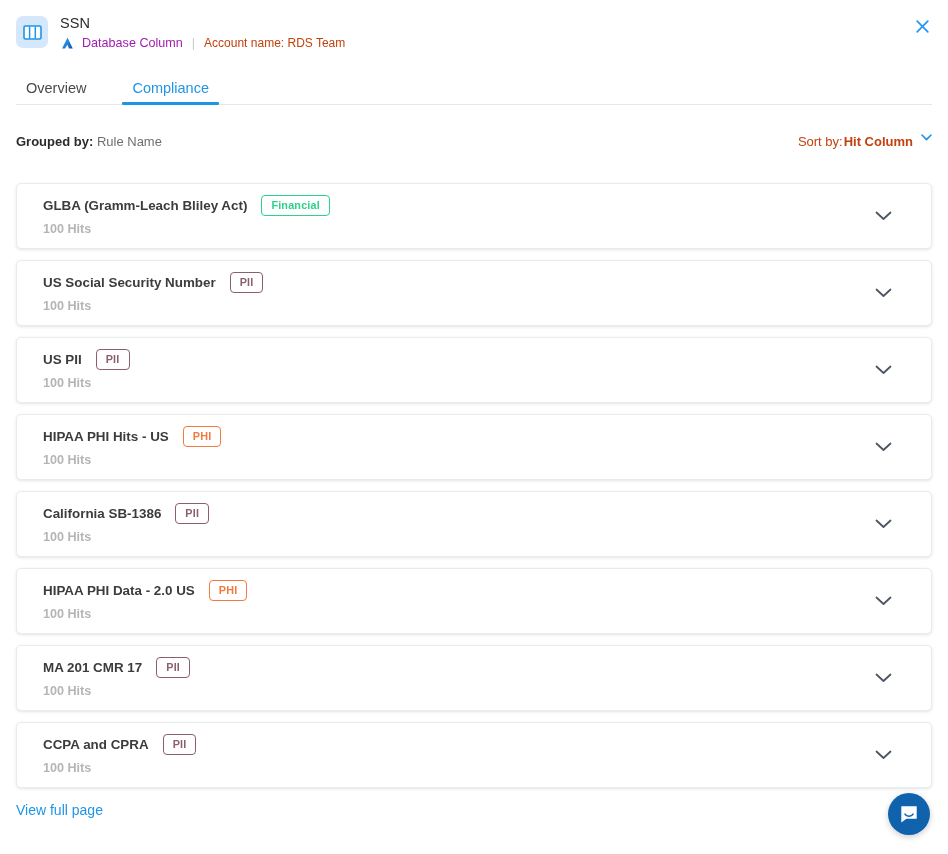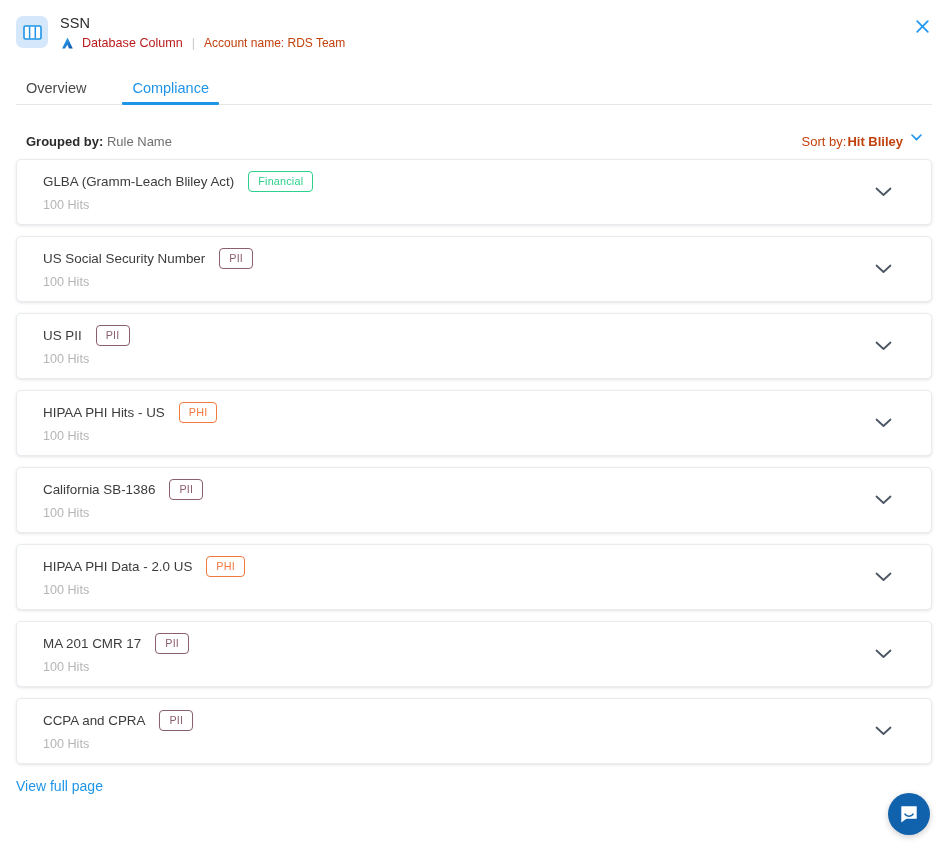--- a/index.html
+++ b/index.html
@@ -54,21 +54,21 @@
     line-height: 16px;
   }
   .azure-logo {
     width: 15px;
     height: 15px;
     display: inline-block;
     flex: 0 0 auto;
   }
   .entity-sub-type {
     font-size: 12.6px;
-    color: #b91c1c;
+    color: #a21caf;
     margin-left: 7px;
   }
   .sub-divider {
     color: #c9c9c9;
     margin: 0 9px;
     font-size: 12.6px;
   }
   .entity-sub-account {
     font-size: 12px;
     color: #c2410c;
@@ -130,21 +130,21 @@
     height: 3px;
     background: #1f95e8;
     border-radius: 1px;
   }
 
   
   .toolbar {
     display: flex;
     align-items: center;
     justify-content: space-between;
-    padding: 0 26px;
+    padding: 0 16px;
     margin-top: 26px;
     height: 20px;
     gap: 6px;
   }
   .grouped-by {
     font-size: 13px;
     color: #6f6f6f;
   }
   .grouped-by strong {
     color: #2b2b2b;
@@ -158,21 +158,22 @@
     cursor: pointer;
     white-space: nowrap;
   }
   .sort-by .sort-label { font-weight: normal; }
   .sort-by .sort-value { font-weight: bold; margin-left: 1px; }
   .sort-chevron { margin-left: 8px; display: inline-flex; }
 
   
   .card-list {
     padding: 0 16px;
-    margin-top: 8px;
+    margin-top: 32px;
+    font-weight: bold;
   }
   .rule-card {
     position: relative;
     background: #ffffff;
     border: 1px solid #e9ecef;
     border-radius: 5px;
     box-shadow: 0 1px 3px rgba(40,50,60,.13);
     height: 64px;
     margin-bottom: 11px;
     display: flex;
@@ -300,21 +301,21 @@
   <button class="tab active">Compliance</button>
 </div>
 
 <div class="toolbar">
   <div class="grouped-by">
     <strong>Grouped by:</strong>
     <span>Rule Name</span>
   </div>
   <div class="sort-by">
     <span class="sort-label">Sort by:</span>
-    <span class="sort-value">Hit Bliley</span>
+    <span class="sort-value">Hit Column</span>
     <span class="sort-chevron">
       <svg width="11" height="7" viewBox="0 0 11 7" aria-hidden="true">
         <polyline points="1,1 5.5,5.6 10,1" fill="none" stroke="#1f95e8" stroke-width="1.6" stroke-linecap="round" stroke-linejoin="round"></polyline>
       </svg>
     </span>
   </div>
 </div>
 
 <div class="card-list">
 

